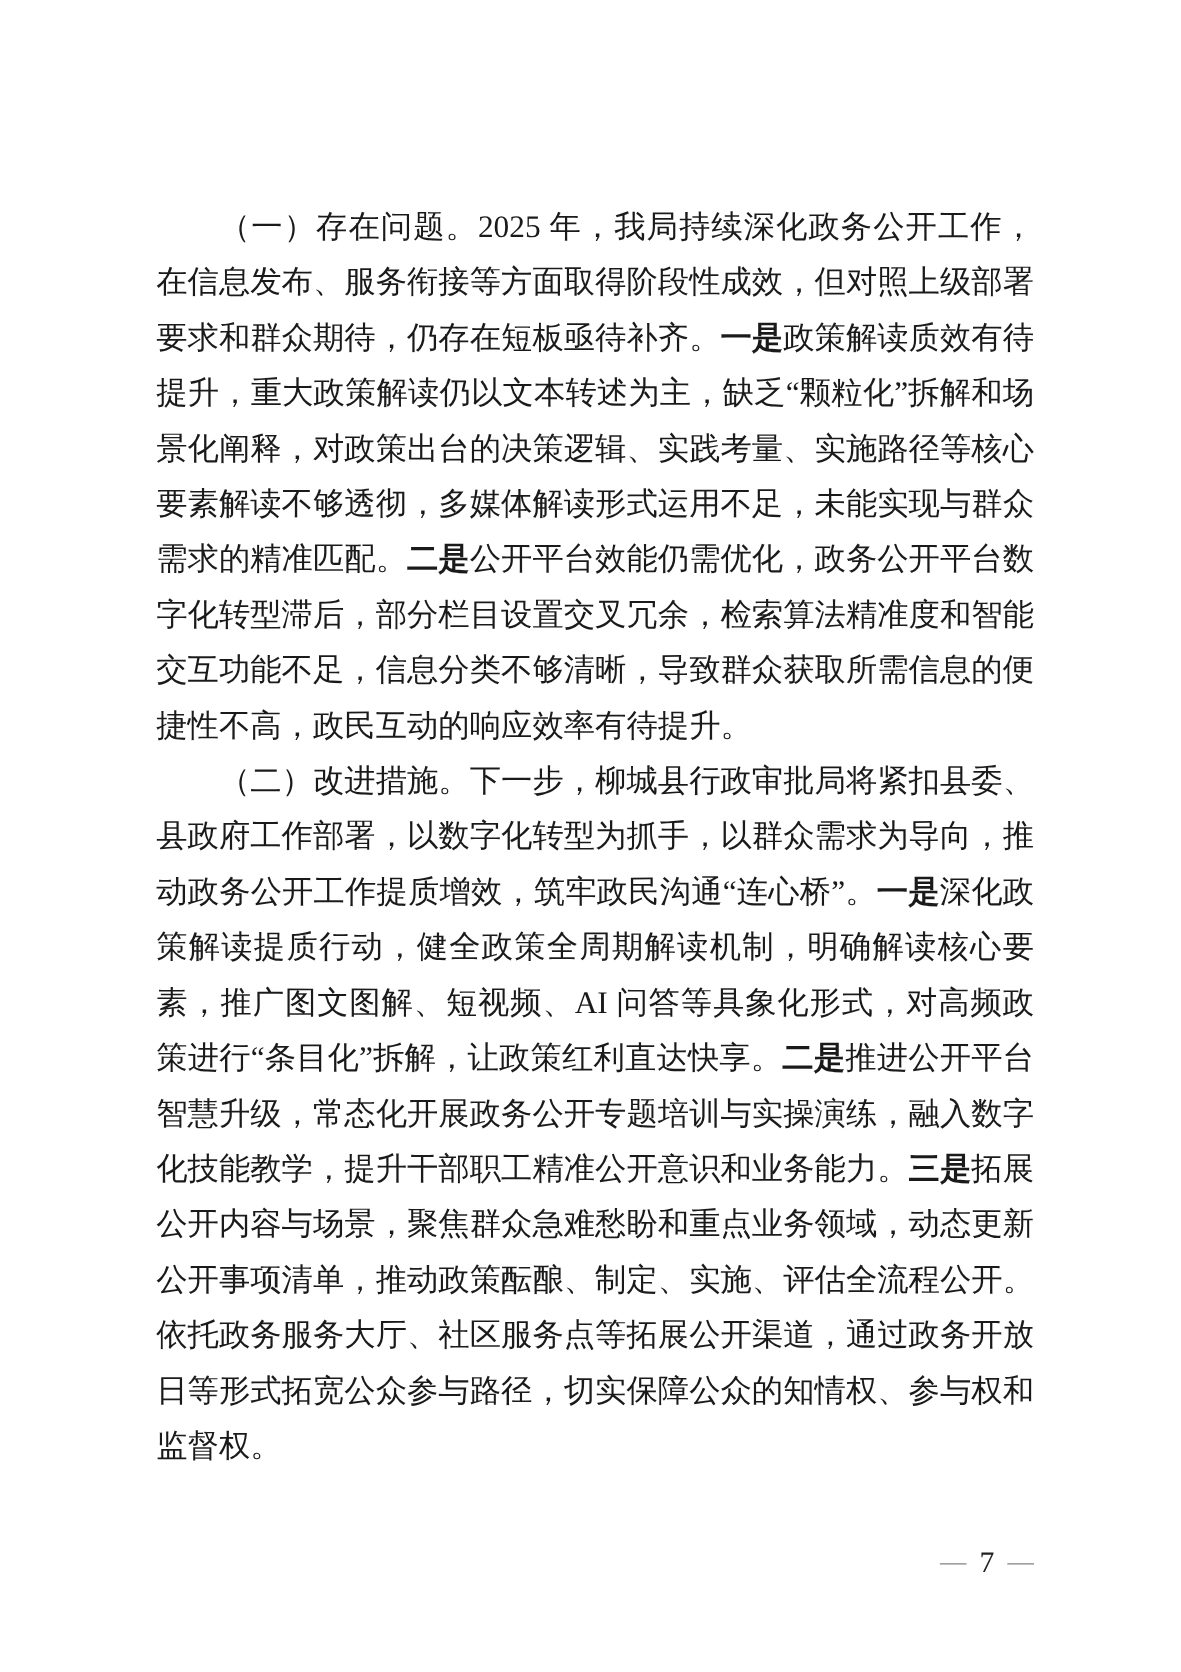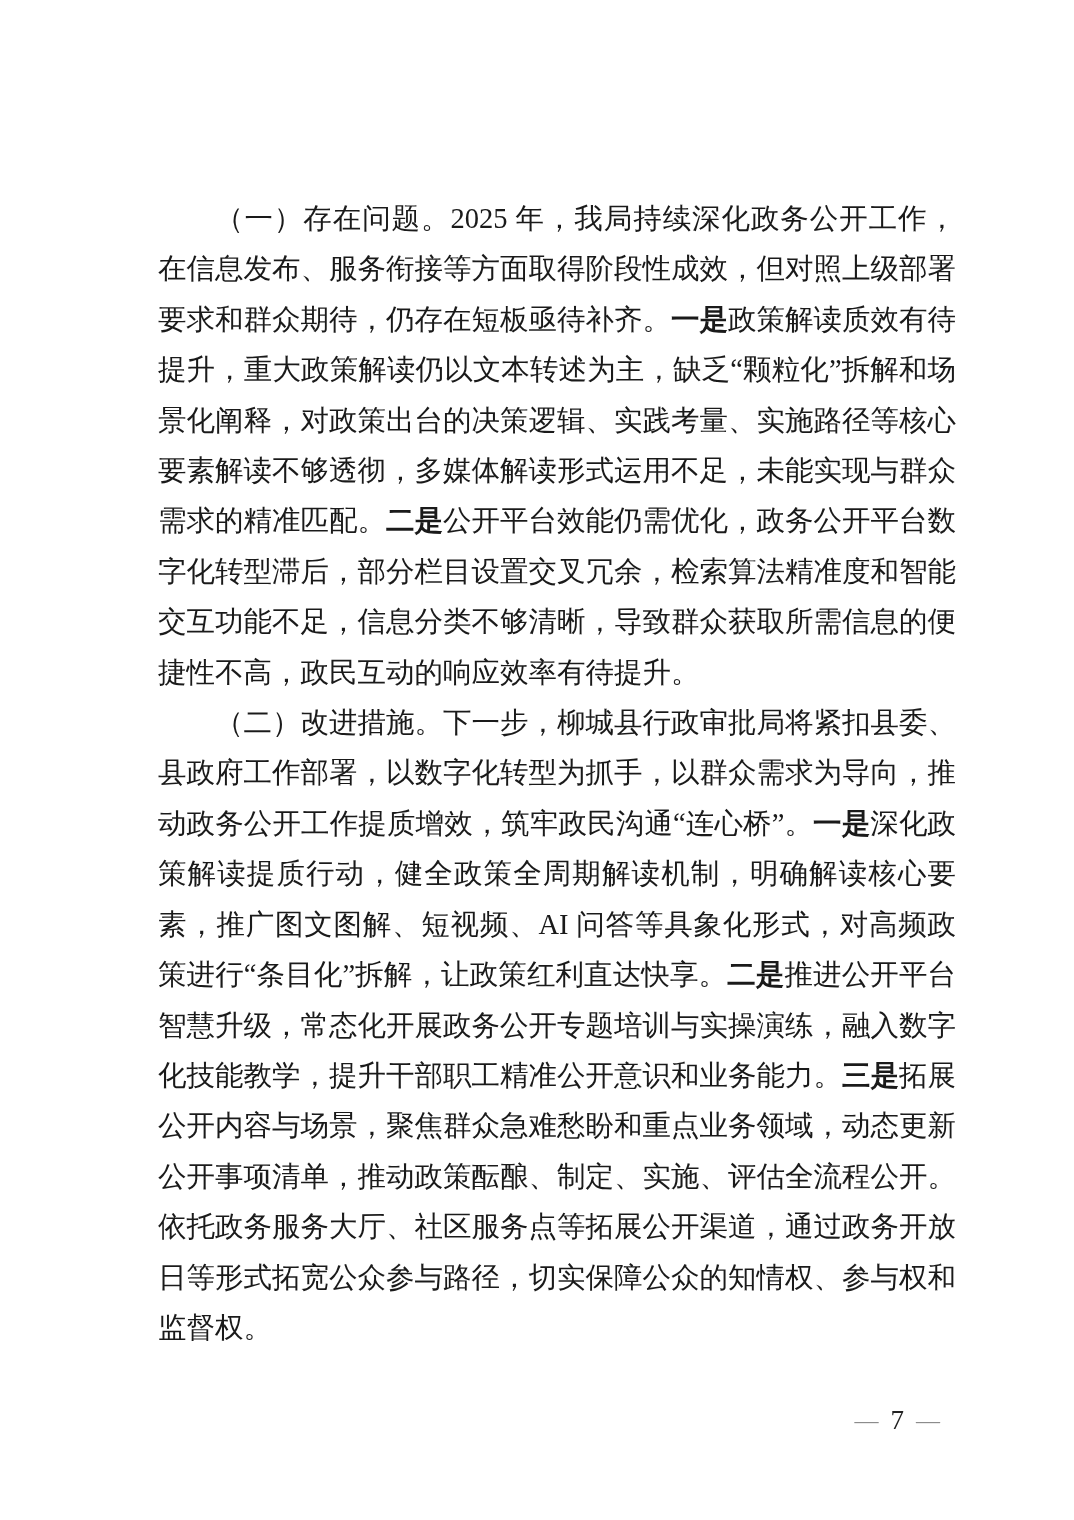--- a/index.html
+++ b/index.html
@@ -16,28 +16,27 @@
     overflow: hidden;
   }
   .page {
     position: absolute;
     inset: 0;
     background: #ffffff;
   }
   .content {
     position: absolute;
     left: 142px;
-    top: 194px;
+    top: 182px;
     width: 798px;
     font-size: 28.5px;
     line-height: 50.4px;
     text-align: justify;
     text-justify: inter-ideograph;
     letter-spacing: 0;
-    margin-left: 16px;
   }
   .content p {
     margin: 0;
     padding: 0;
     text-indent: 2em;
   }
   .run-lead {
     
     font-weight: normal;
   }

